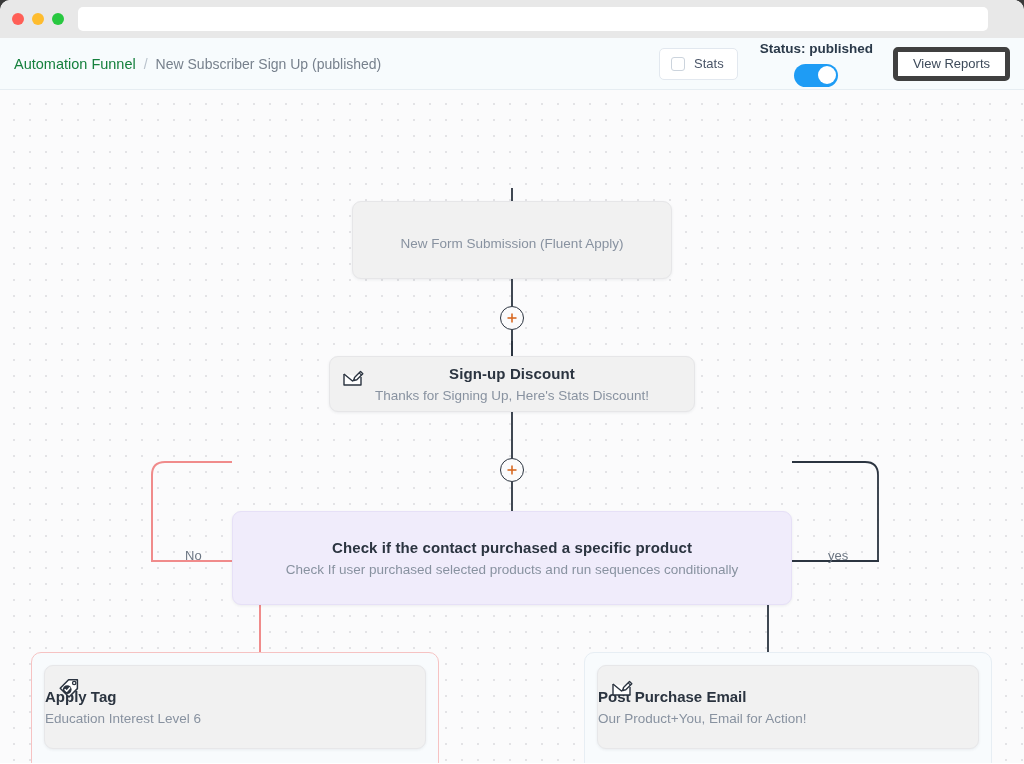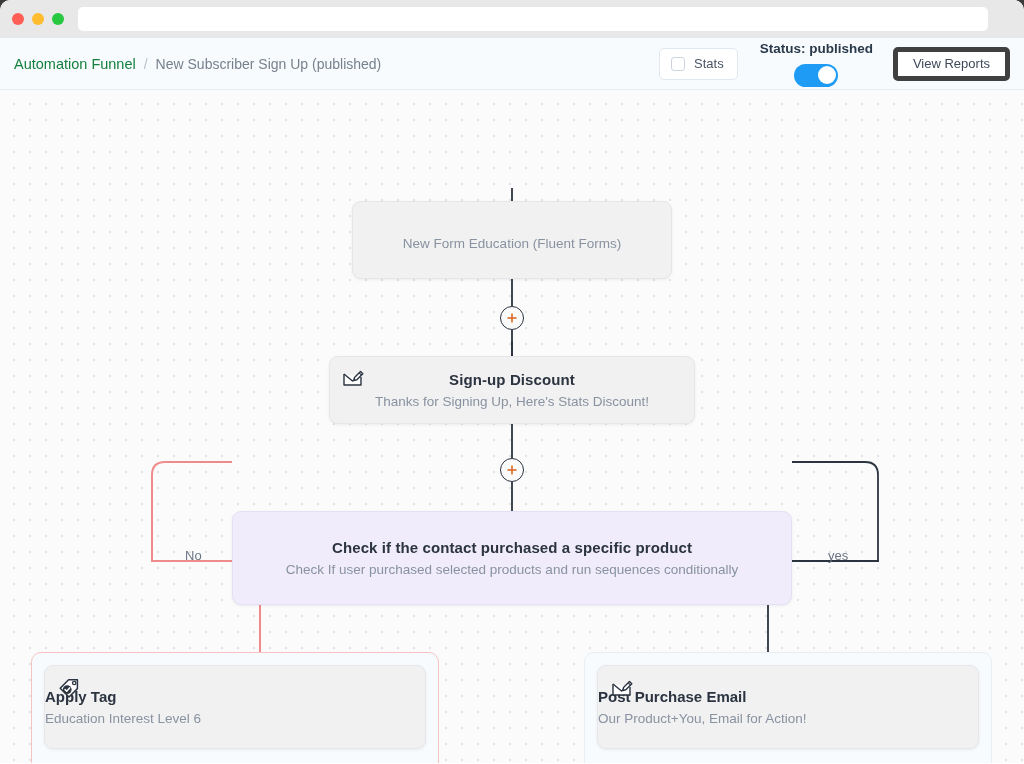--- a/index.html
+++ b/index.html
@@ -157,21 +157,21 @@
     color: #8892a0;
     margin-top: 6px;
   }
   .node .nicon {
     position: absolute;
     left: 11px; top: 9px;
     width: 24px; height: 24px;
   }
 
   #node-trigger { left: 352px; top: 111px; width: 320px; height: 78px; }
-  #node-email   { left: 329px; top: 266px; width: 366px; height: 68px; }
+  #node-email   { left: 329px; top: 266px; width: 366px; height: 56px; }
 
   #node-cond {
     left: 232px; top: 421px; width: 560px; height: 94px;
     background: #f0ecfb;
     border: 1px solid #e6e0f7;
     border-radius: 9px;
   }
 
   
   .plus {
@@ -286,21 +286,21 @@
       <path d="M 152 470 L 152 471 L 258 471 Q 260 471 260 473 L 260 562" fill="none" stroke="#f08b8b" stroke-width="2"></path>
 
       <path d="M 792 372 L 865 372 Q 878 372 878 385 L 878 472" fill="none" stroke="#2b3440" stroke-width="1.8"></path>
       <path d="M 878 470 L 878 471 L 770 471 Q 768 471 768 473 L 768 562" fill="none" stroke="#2b3440" stroke-width="1.8"></path>
 
       <line x1="260" y1="740" x2="260" y2="673" stroke="#2b3440" stroke-width="1.8"></line>
       <line x1="768" y1="740" x2="768" y2="673" stroke="#2b3440" stroke-width="1.8"></line>
     </svg>
 
     <div class="node" id="node-trigger">
-      <div class="subtitle">New Form Education (Fluent Forms)</div>
+      <div class="subtitle">New Form Submission (Fluent Apply)</div>
     </div>
 
     <div class="plus" id="plus-1">
       <svg width="12" height="12" viewBox="0 0 12 12">
         <line x1="6" y1="1.5" x2="6" y2="10.5" stroke="#d86a22" stroke-width="1.6"></line>
         <line x1="1.5" y1="6" x2="10.5" y2="6" stroke="#d86a22" stroke-width="1.6"></line>
       </svg>
     </div>
 
     <div class="node" id="node-email">

